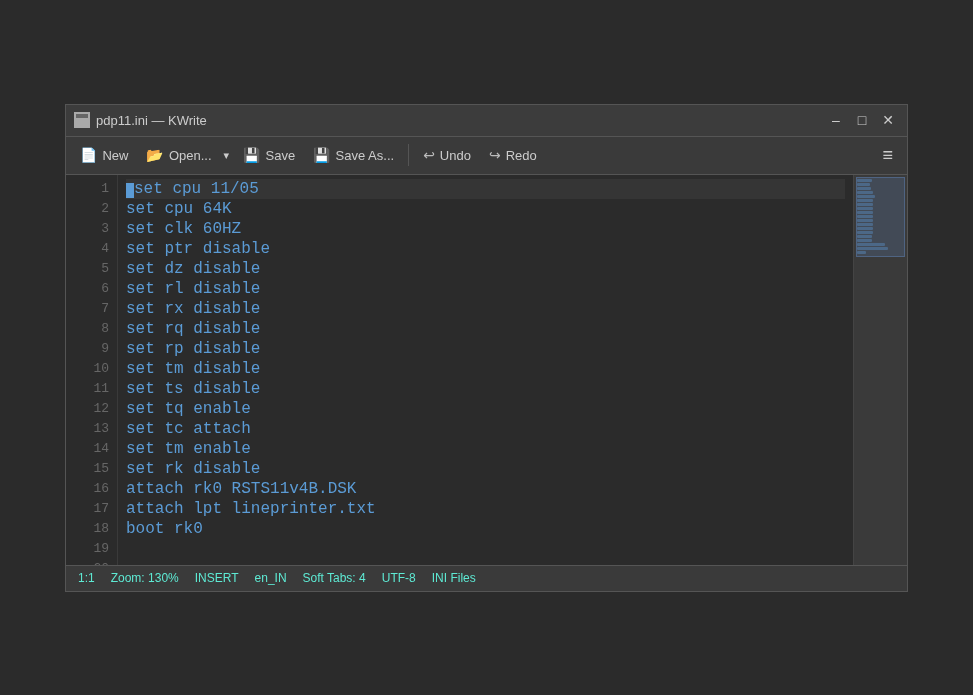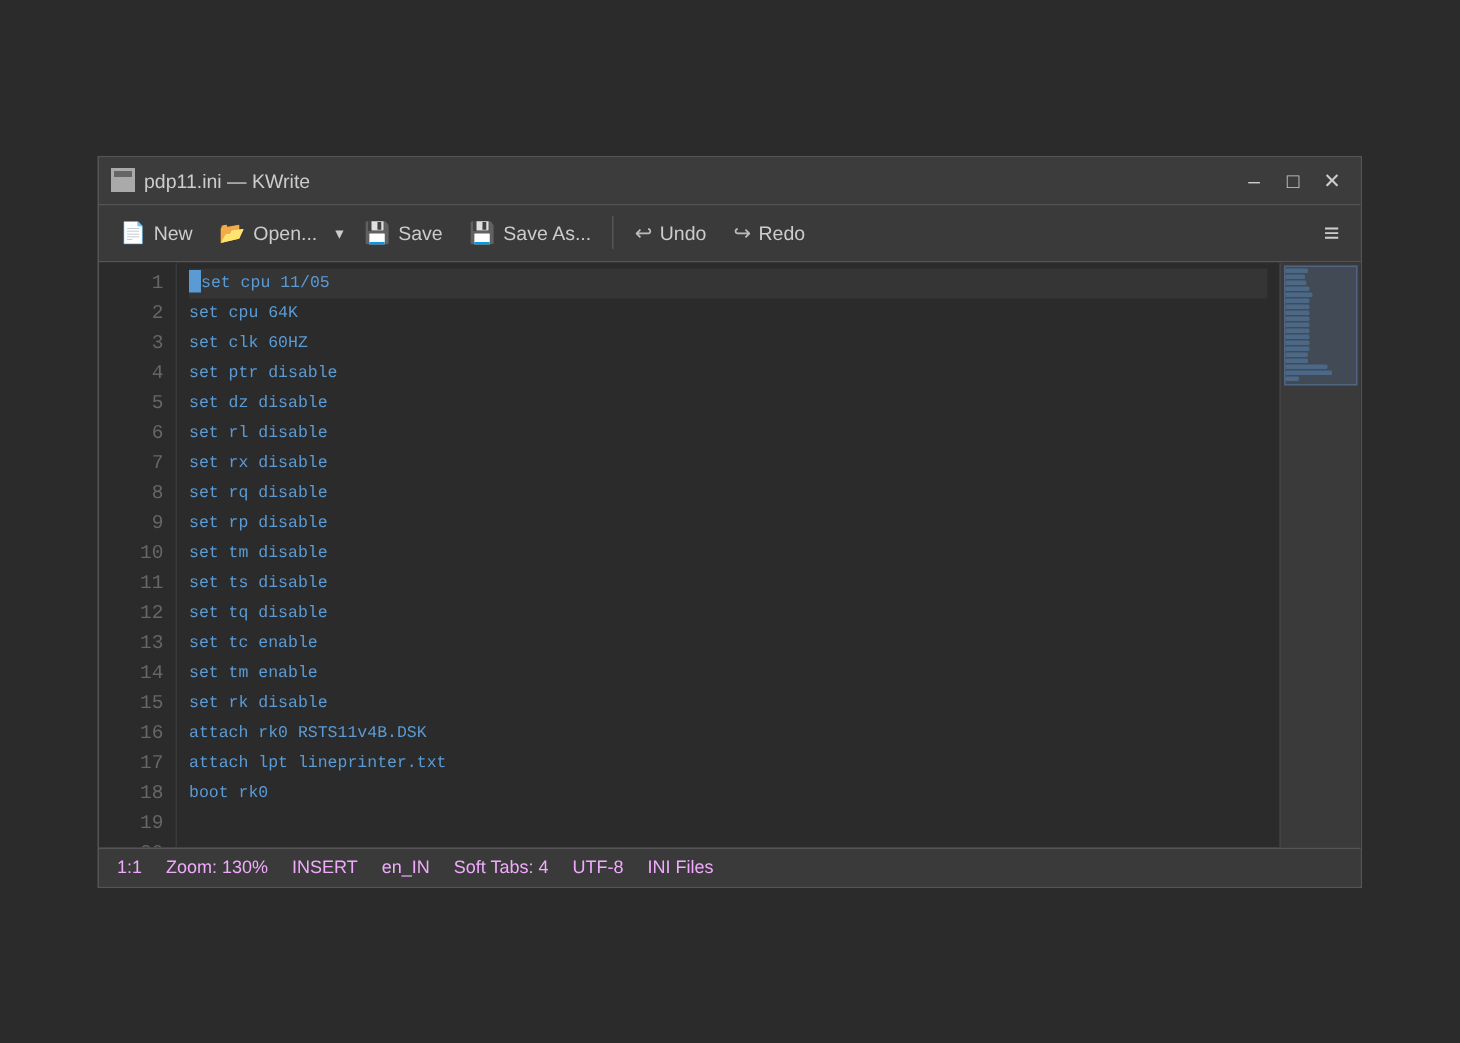--- a/index.html
+++ b/index.html
@@ -174,21 +174,21 @@
       flex: 1;
       padding: 4px 8px;
       overflow-y: auto;
       overflow-x: auto;
       position: relative;
     }
 
     .code-line {
       height: 20px;
       line-height: 20px;
-      font-size: 11px;
+      font-size: 16px;
       color: #5b9bd5;
       white-space: pre;
       font-family: 'Courier New', Courier, monospace;
     }
 
     .code-line.active {
       background: rgba(255,255,255,0.05);
     }
 
     .cursor-block {
@@ -240,21 +240,21 @@
       padding: 0 12px;
       gap: 16px;
       border-top: 1px solid #555;
       flex-shrink: 0;
       font-family: sans-serif;
       font-size: 12px;
       color: #aaa;
     }
 
     .status-item {
-      color: #f0abfc;
+      color: #5eead4;
     }
   </style>
 </head>
 <body>
 
 <div class="window">
 
   <div class="title-bar">
     <div class="title-bar-left">
       <div class="window-icon">
@@ -333,22 +333,22 @@
         <div class="code-line">set cpu 64K</div>
         <div class="code-line">set clk 60HZ</div>
         <div class="code-line">set ptr disable</div>
         <div class="code-line">set dz disable</div>
         <div class="code-line">set rl disable</div>
         <div class="code-line">set rx disable</div>
         <div class="code-line">set rq disable</div>
         <div class="code-line">set rp disable</div>
         <div class="code-line">set tm disable</div>
         <div class="code-line">set ts disable</div>
-        <div class="code-line">set tq disable</div>
-        <div class="code-line">set tc enable</div>
+        <div class="code-line">set tq enable</div>
+        <div class="code-line">set tc attach</div>
         <div class="code-line">set tm enable</div>
         <div class="code-line">set rk disable</div>
         <div class="code-line">attach rk0 RSTS11v4B.DSK</div>
         <div class="code-line">attach lpt lineprinter.txt</div>
         <div class="code-line">boot rk0</div>
         <div class="code-line"></div>
       </div>
     <div class="minimap">
       <div class="minimap-viewport"></div>
       <div class="minimap-lines" id="minimap-lines">

